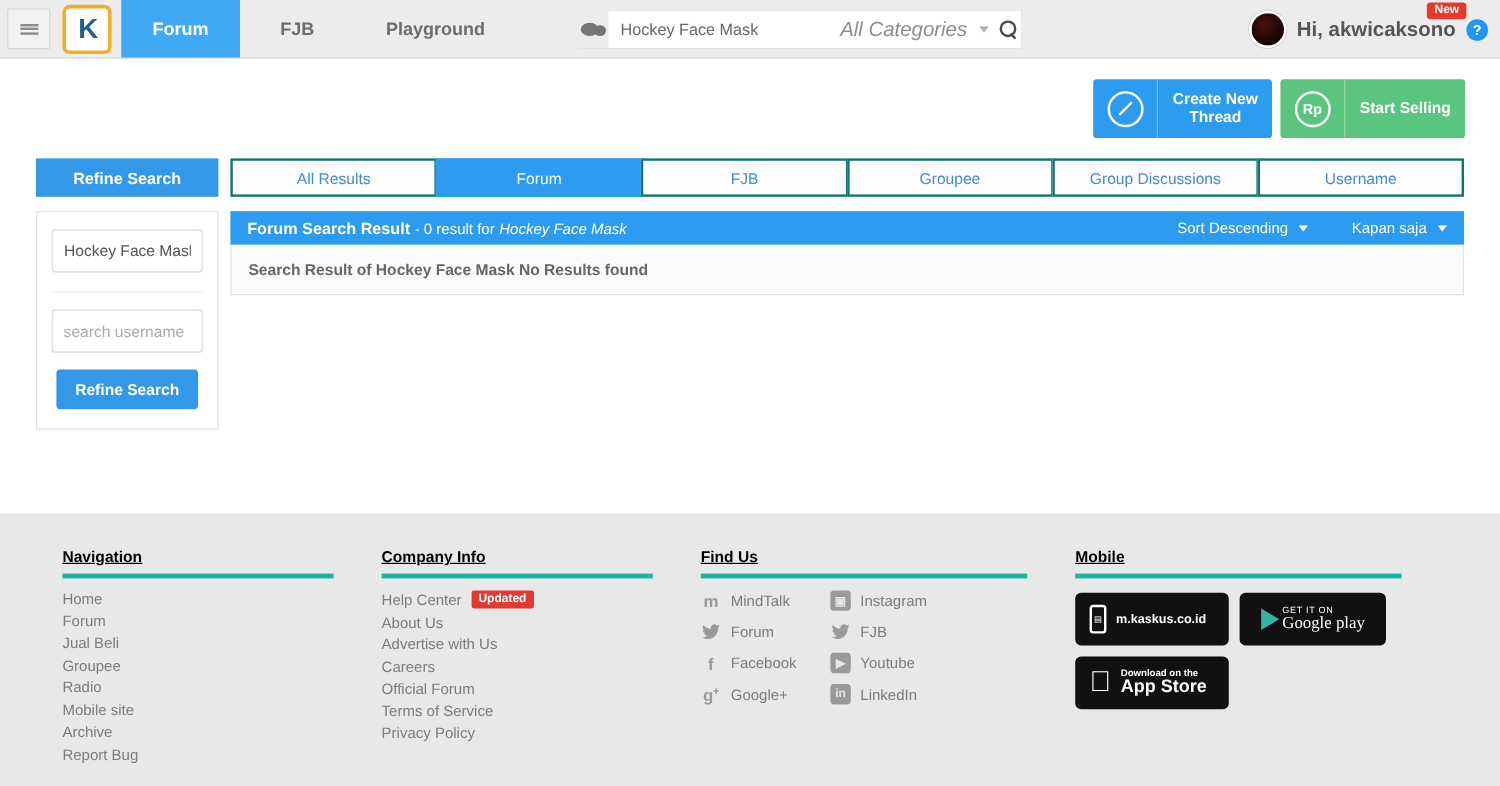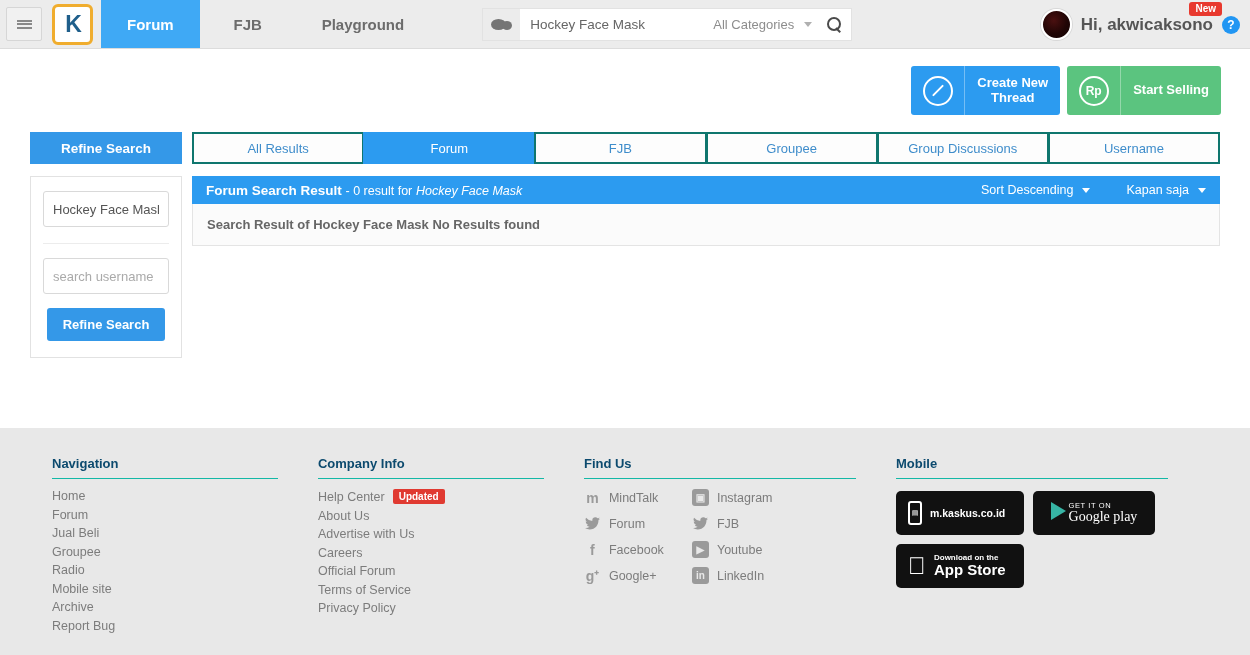--- a/index.html
+++ b/index.html
@@ -72,23 +72,24 @@
   }
   .bubble-icon i:nth-child(1){ left:0; top:0; width:15px; height:11px; }
   .bubble-icon i:nth-child(2){ left:11px; top:2px; width:10px; height:9px; }
   .search-input {
     flex: 1; border: 0; outline: none;
     font-family: "Liberation Sans", sans-serif;
     font-size: 13.5px; color: #666; padding-left: 10px;
     background: transparent;
   }
   .search-cat {
-    font-size: 13px; color: #8d8d8d; padding: 0 6px;
+    font-size: 17px; color: #8d8d8d; padding: 0 6px;
     display: flex; align-items: center; gap: 10px; cursor: pointer;
     white-space: nowrap;
+    font-style: italic;
   }
   .caret-dn {
     width: 0; height: 0;
     border-left: 4px solid transparent; border-right: 4px solid transparent;
     border-top: 5px solid #b0b0b0;
   }
   .search-go {
     width: 40px; height: 100%;
     display: flex; align-items: center; justify-content: center;
     cursor: pointer;
@@ -225,23 +226,24 @@
   .gapfill { height: 70px; background: #fff; }
 
   
   .footer {
     background: #e8e8e8; width: 1250px; height: 233px;
     display: flex; padding: 28px 52px 0; gap: 10px;
   }
   .fcol { flex: 1; }
   .fcol.wide { flex: 1.18; }
   .ftitle {
-    font-size: 13px; font-weight: bold; color: #0c4a6e;
-    padding-bottom: 7px; border-bottom: 1px solid #14b8a6;
+    font-size: 13px; font-weight: bold; color: #000000;
+    padding-bottom: 7px; border-bottom: 4px solid #14b8a6;
     margin-right: 30px;
+    text-decoration: underline;
   }
   .flist { margin-top: 10px; display: flex; flex-direction: column; gap: 4.5px; }
   .flink {
     font-size: 12.5px; color: #7c7c7c; cursor: pointer;
     display: flex; align-items: center; gap: 8px;
   }
   .updated {
     background: #e03a31; color: #fff; font-size: 10px; font-weight: bold;
     padding: 2px 6px; border-radius: 2px;
   }
@@ -263,21 +265,21 @@
     color: #fff; padding: 9px 12px; height: 44px;
   }
   .app-m { width: 128px; }
   .app-g { width: 122px; justify-content: center; }
   .phone {
     width: 14px; height: 24px; border: 2px solid #fff; border-radius: 3px;
     display:flex; align-items:center; justify-content:center;
     font-size: 7px; flex: 0 0 14px;
   }
   .mk-txt { font-size: 10.5px; font-weight: bold; }
-  .gp-wrap { display: flex; gap: 3px; }
+  .gp-wrap { display: flex; align-items: center; gap: 3px; }
   .gp-tri {
     width: 0; height: 0;
     border-top: 9px solid transparent; border-bottom: 9px solid transparent;
     border-left: 15px solid #37b4a4;
   }
   .gp-lines { display: flex; flex-direction: column; line-height: 1.05; }
   .gp-small { font-size: 7.5px; letter-spacing: .6px; }
   .gp-big { font-size: 14px; font-family: "Liberation Serif", serif; }
   .ap-wrap { display: flex; align-items: center; gap: 8px; }
   .apple { font-size: 24px; line-height: 1; }

